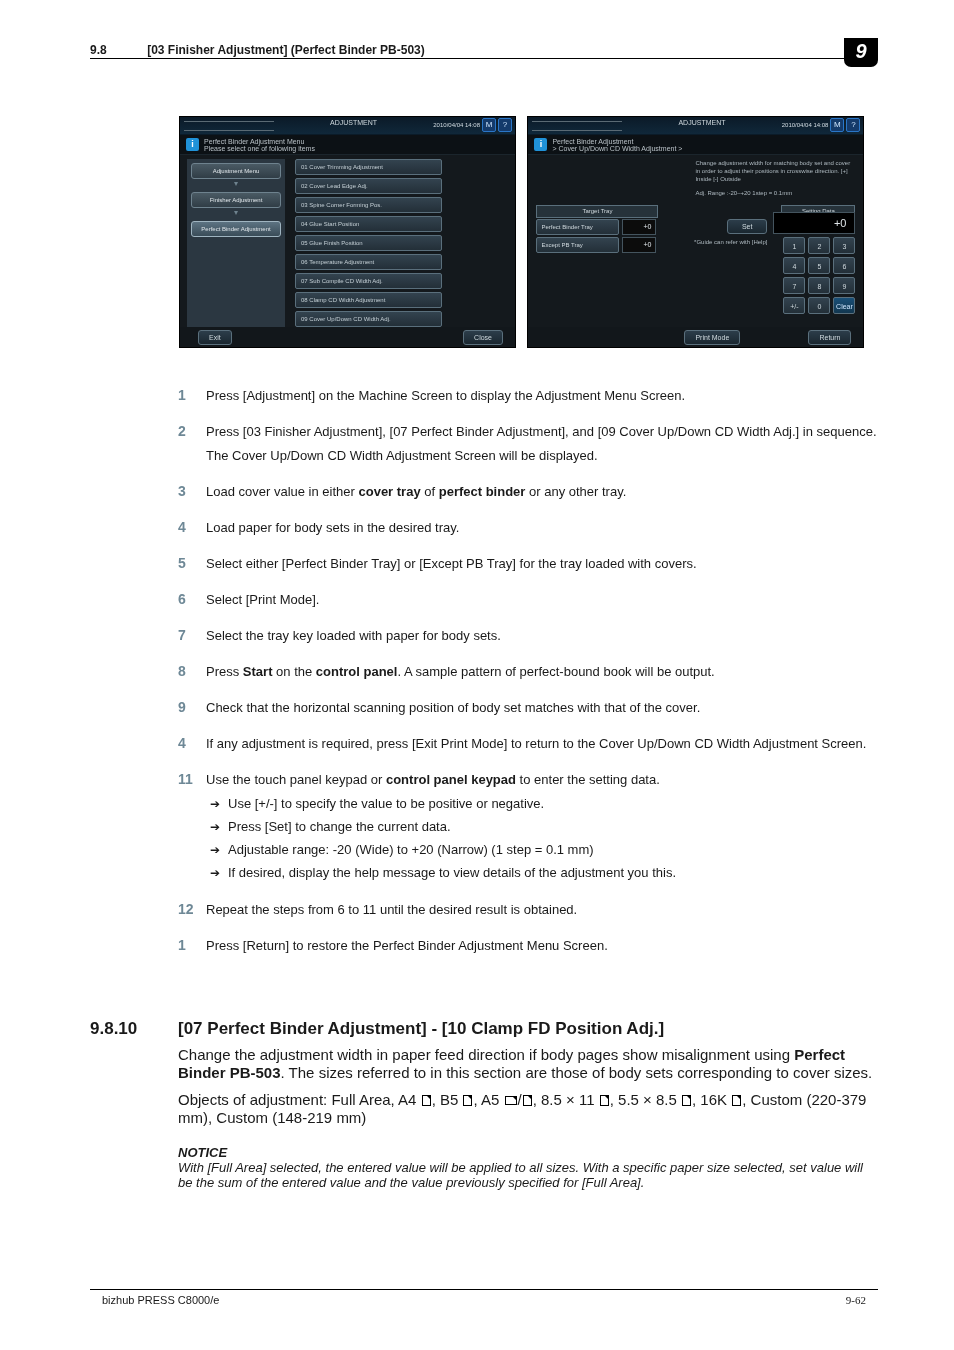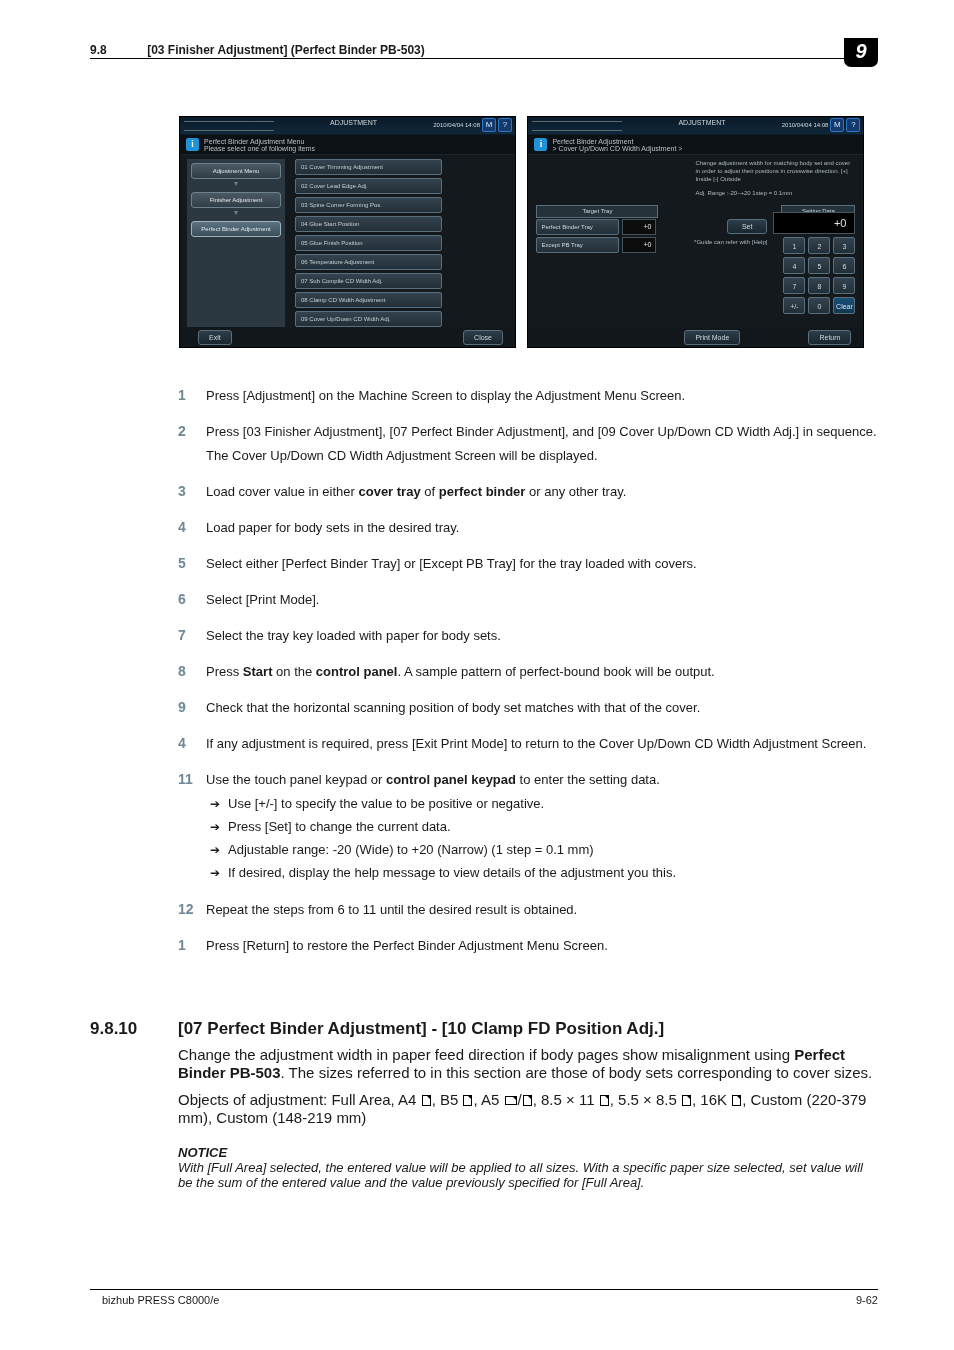--- a/index.html
+++ b/index.html
@@ -56,21 +56,21 @@
     right: 76px;
     top: 1289px;
     border-top: 1px solid #000;
   }
   .footer-left, .footer-right {
     position: absolute;
     top: 1294px;
     font-size: 11px;
   }
   .footer-left { left: 90px; margin-left: 12px; }
-  .footer-right { right: 76px; }
+  .footer-right { right: 88px; font-family: Liberation Serif, serif; }
   
   .col {
     position: absolute;
     left: 178px;
     width: 700px;
   }
   
   .shots {
     position: absolute;
     top: 116px;

